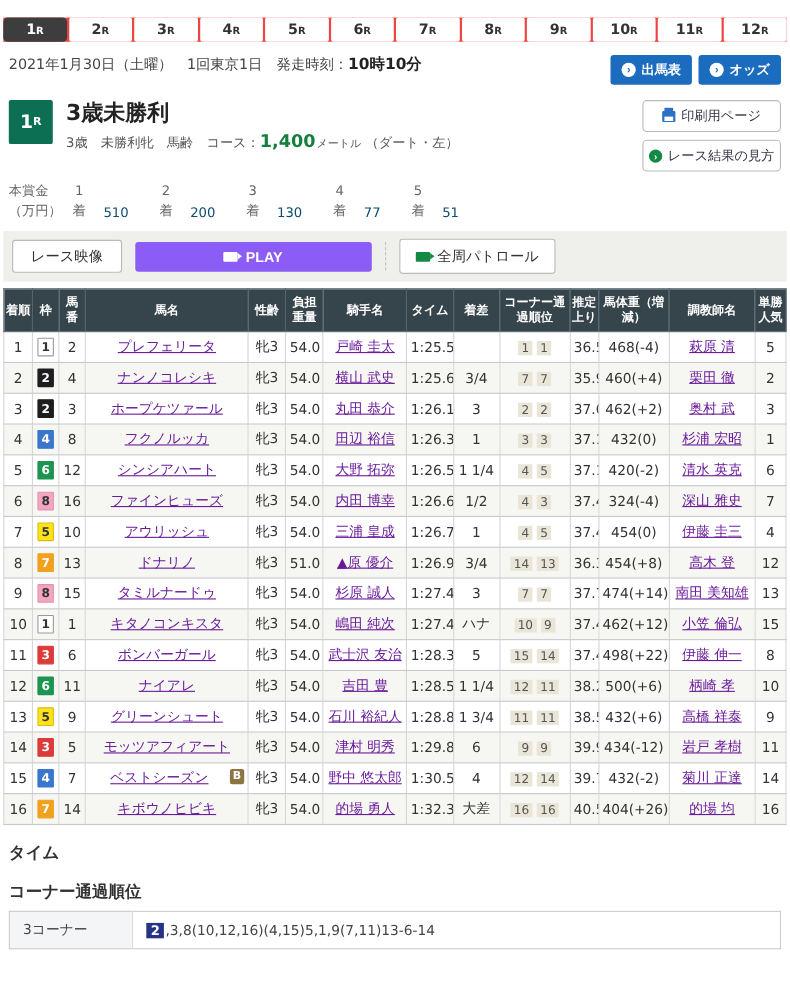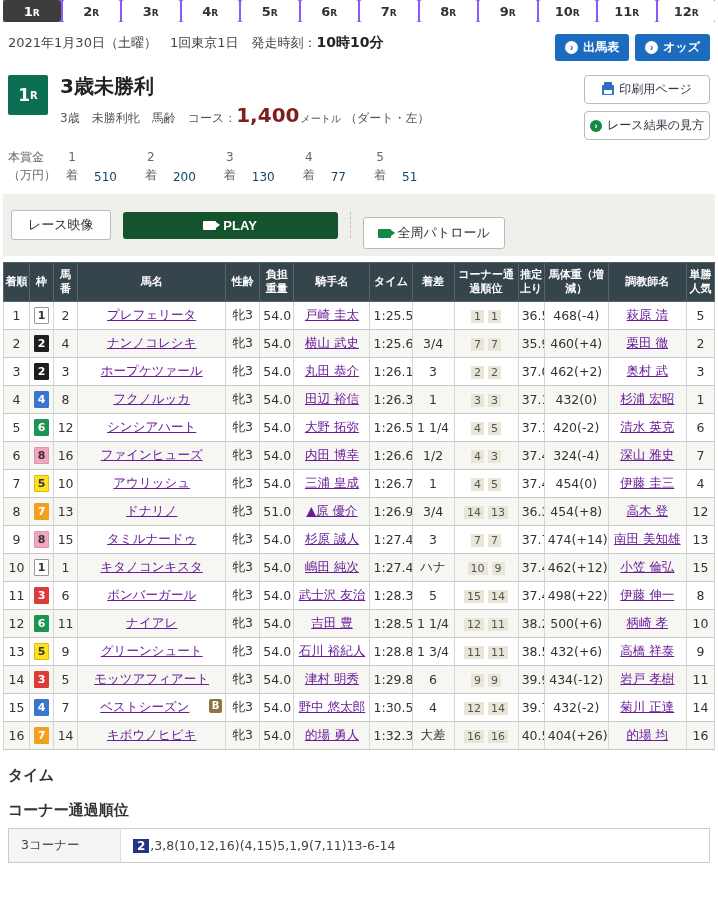--- a/index.html
+++ b/index.html
@@ -4,21 +4,21 @@
 <style>
   * { margin:0; padding:0; box-sizing:border-box; }
   body {
     width:718px; min-height:915px; background:#fff;
     font-family:"DejaVu Sans","Liberation Sans",sans-serif;
     color:#333; font-size:13px;
   }
   .page { width:718px; padding:0 3px; }
 
   
-  .tabbar { display:flex; gap:2px; background:#8b5cf6; padding:0; }
+  .tabbar { display:flex; gap:2px; background:#ef4444; padding:0;margin-top:16px; }
   .tab {
     flex:1; background:#fff; text-align:center; padding:4px 0 3px;
     font-weight:bold; font-size:13px; color:#333; cursor:pointer; border-radius:2px;
   }
   .tab .r-suffix { font-size:9px; font-weight:bold; }
   .tab.active { background:#3d3d3d; color:#fff; border-radius:4px; }
 
   
   .info-line { display:flex; align-items:flex-start; padding:12px 5px 10px; }
   .date-text { font-size:13px; color:#444; }
@@ -39,21 +39,21 @@
 
   
   .race-head { display:flex; padding:4px 5px 6px; }
   .race-num {
     width:40px; height:40px; background:#0c6e53; color:#fff; border-radius:2px;
     display:flex; align-items:center; justify-content:center; font-weight:bold; font-size:17px; margin-right:12px;
   }
   .race-num .r-suffix { font-size:10px; }
   .race-title { font-size:20px; font-weight:bold; color:#222; line-height:1.15; }
   .race-cond { font-size:12px; color:#555; margin-top:5px; }
-  .race-cond .dist { font-size:20px; font-weight:bold; color:#7f1d1d; }
+  .race-cond .dist { font-size:16px; font-weight:bold; color:#15803d; }
   .race-cond .unit { font-size:10px; color:#555; }
   .side-buttons { margin-left:auto; display:flex; flex-direction:column; gap:7px; width:126px; }
   .btn-white {
     display:inline-flex; align-items:center; justify-content:center; gap:5px; background:#fff;
     border:1px solid #bbb; border-radius:4px; font-size:12px; color:#334; padding:5px 4px; cursor:pointer;
   }
   .circ-g { display:inline-flex; width:12px; height:12px; border-radius:50%; background:#128a46; color:#fff;
     font-size:9px; line-height:12px; align-items:center; justify-content:center; font-weight:bold; }
   .printer-icon { display:inline-block; width:12px; height:10px; position:relative; background:#2b72c4; border-radius:1px; }
   .printer-icon::before { content:""; position:absolute; left:2px; top:-3px; width:8px; height:3px; background:#2b72c4; }
@@ -63,30 +63,30 @@
   .prize-line { display:flex; padding:2px 5px 10px; font-size:12px; color:#666; }
   .prize-label { width:58px; line-height:1.5; }
   .prize-items { display:flex; align-items:flex-end; }
   .prize-item { display:flex; align-items:flex-end; margin-right:28px; }
   .rank-col { display:flex; flex-direction:column; align-items:center; line-height:1.45; color:#666; }
   .prize-val { margin-left:16px; color:#0c4a6e; }
 
   
   .video-bar { background:#efefec; padding:7px 8px; display:flex; align-items:center; gap:12px; }
   .btn-label { background:#fff; border:1px solid #bbb; border-radius:3px; padding:5px 16px; font-size:13px; color:#333; }
-  .btn-play { background:#14532d; color:#fff; font-weight:bold; font-size:13px; border:none; border-radius:3px;
+  .btn-play { background:#8b5cf6; color:#fff; font-weight:bold; font-size:13px; border:none; border-radius:3px;
     padding:6px 0; width:215px; display:inline-flex; align-items:center; justify-content:center; gap:7px; cursor:pointer; }
   .cam-icon { display:inline-block; width:13px; height:9px; background:#fff; border-radius:1px; position:relative; }
   .cam-icon::after { content:""; position:absolute; right:-4px; top:1px; border-left:4px solid #fff;
     border-top:3.5px solid transparent; border-bottom:3.5px solid transparent; }
   .cam-icon.green { background:#128a46; }
   .cam-icon.green::after { border-left-color:#128a46; }
   .v-divider { border-left:1px dashed #c4c4c4; height:26px; }
   .btn-patrol { background:#fff; border:1px solid #bbb; border-radius:3px; padding:6px 14px; font-size:13px;
-    color:#333; display:inline-flex; align-items:center; gap:7px; cursor:pointer;margin-top:16px; }
+    color:#333; display:inline-flex; align-items:center; gap:7px; cursor:pointer; }
 
   
   table.results { width:100%; border-collapse:collapse; table-layout:fixed; margin-top:6px; border:1px solid #c2c2c2; }
   table.results thead th {
     background:#36454c; color:#fff; font-size:11px; font-weight:bold; padding:5px 1px;
     border:1px solid #55646c; line-height:1.25; word-break:break-all; vertical-align:middle;
   }
   table.results tbody td {
     border:1px solid #d6d6d6; border-bottom:1px solid #c8c8c8; padding:5px 3px;
     font-size:12.5px; color:#333; text-align:center; vertical-align:middle; overflow:hidden; white-space:nowrap;

